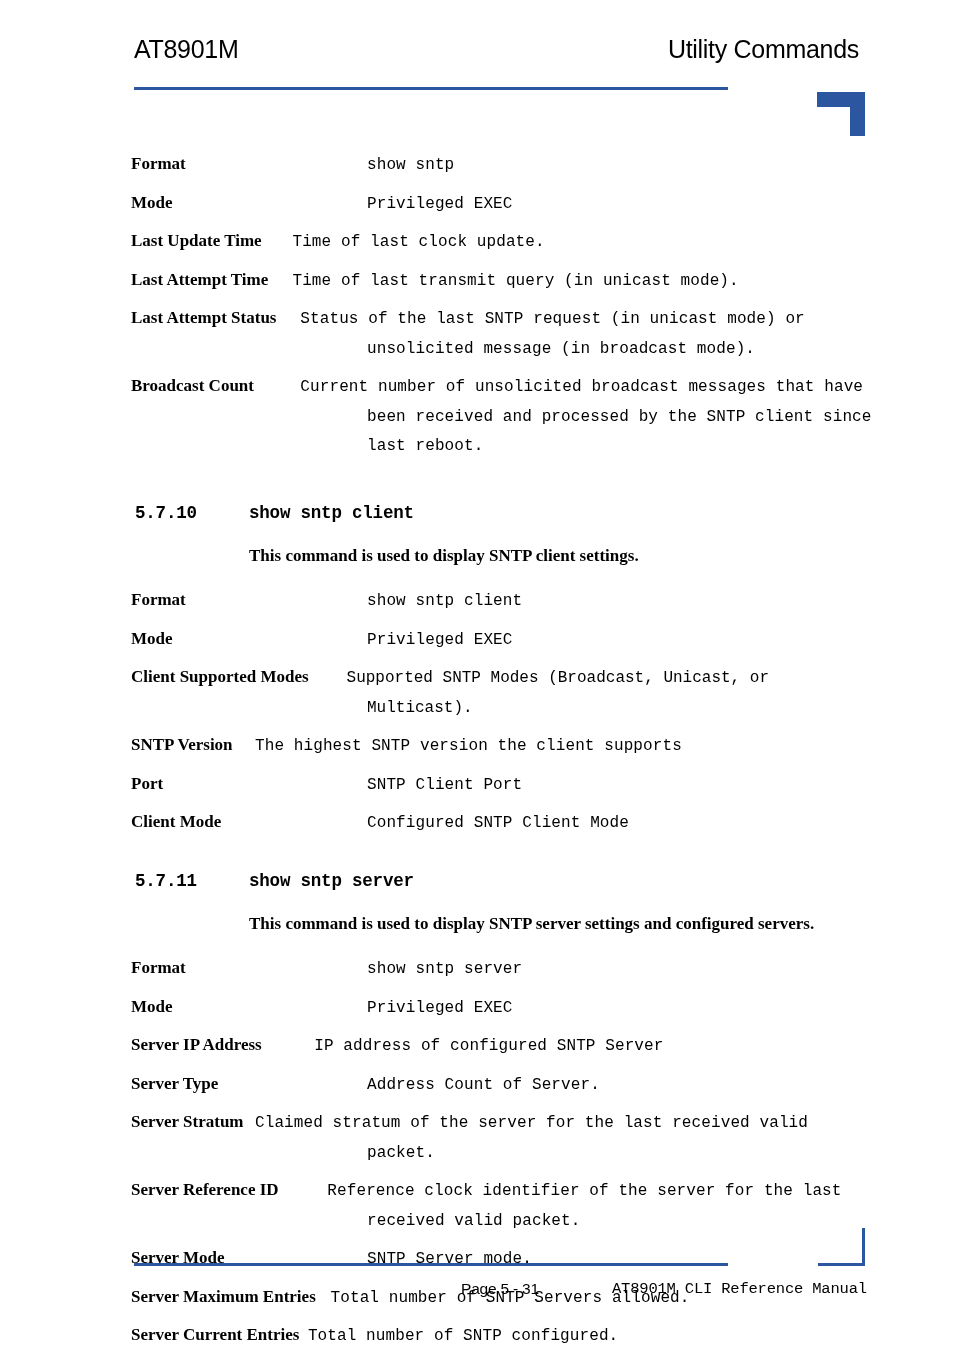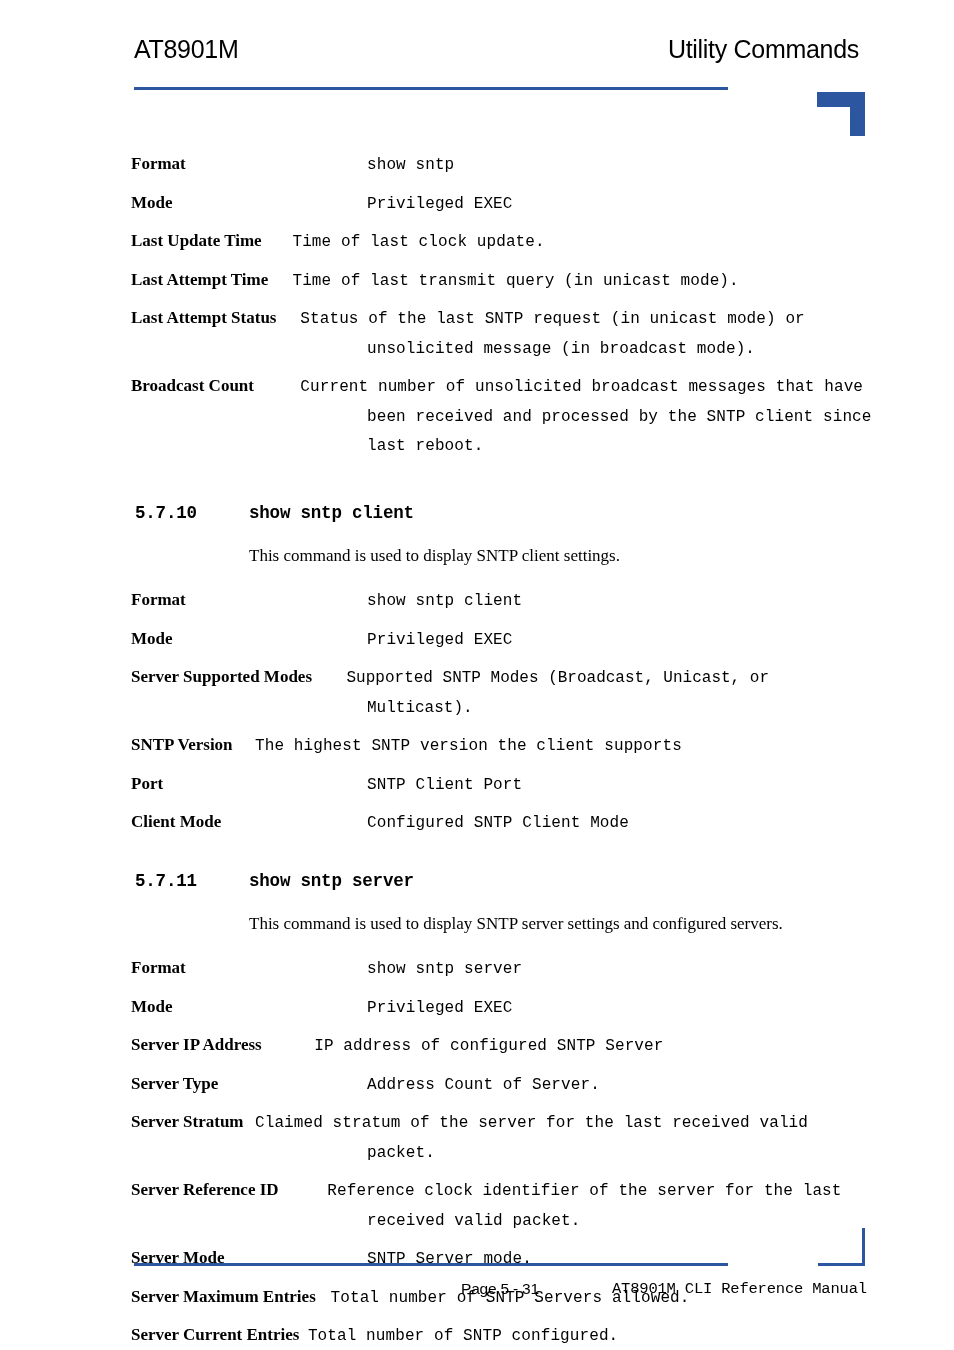--- a/index.html
+++ b/index.html
@@ -120,20 +120,21 @@
   .defrow.tab.wide .dl {
     min-width: 0;
     margin-right: 6px;
   }
 
   .para {
     padding-left: 249px;
     padding-right: 63px;
     font-size: 17px;
     line-height: 27.5px;
+    font-weight: bold;
   }
 
   
   .section {
     position: relative;
     font-family: Liberation Mono, monospace;
     font-weight: bold;
     font-size: 17.5px;
     line-height: 24px;
     height: 24px;
@@ -264,21 +265,21 @@
     <div>
       <div class="defrow tab">
         <span class="dl">Format</span><span class="dd-mono">show sntp client</span>
       </div>
       <div class="gap-sm"></div>
       <div class="defrow tab">
         <span class="dl">Mode</span><span class="dd-mono">Privileged EXEC</span>
       </div>
       <div class="gap-sm"></div>
       <div class="defrow tab wide">
-        <span class="dl">Server Supported Modes</span><span class="dd-serif">Supported SNTP Modes (Broadcast, Unicast, or Multicast).</span>
+        <span class="dl">Client Supported Modes</span><span class="dd-serif">Supported SNTP Modes (Broadcast, Unicast, or Multicast).</span>
       </div>
       <div class="gap-sm"></div>
       <div class="defrow tab wide">
         <span class="dl">SNTP Version</span><span class="dd-mono">The highest SNTP version the client supports</span>
       </div>
       <div class="gap-sm"></div>
       <div class="defrow tab">
         <span class="dl">Port</span><span class="dd-mono">SNTP Client Port</span>
       </div>
       <div class="gap-sm"></div>

